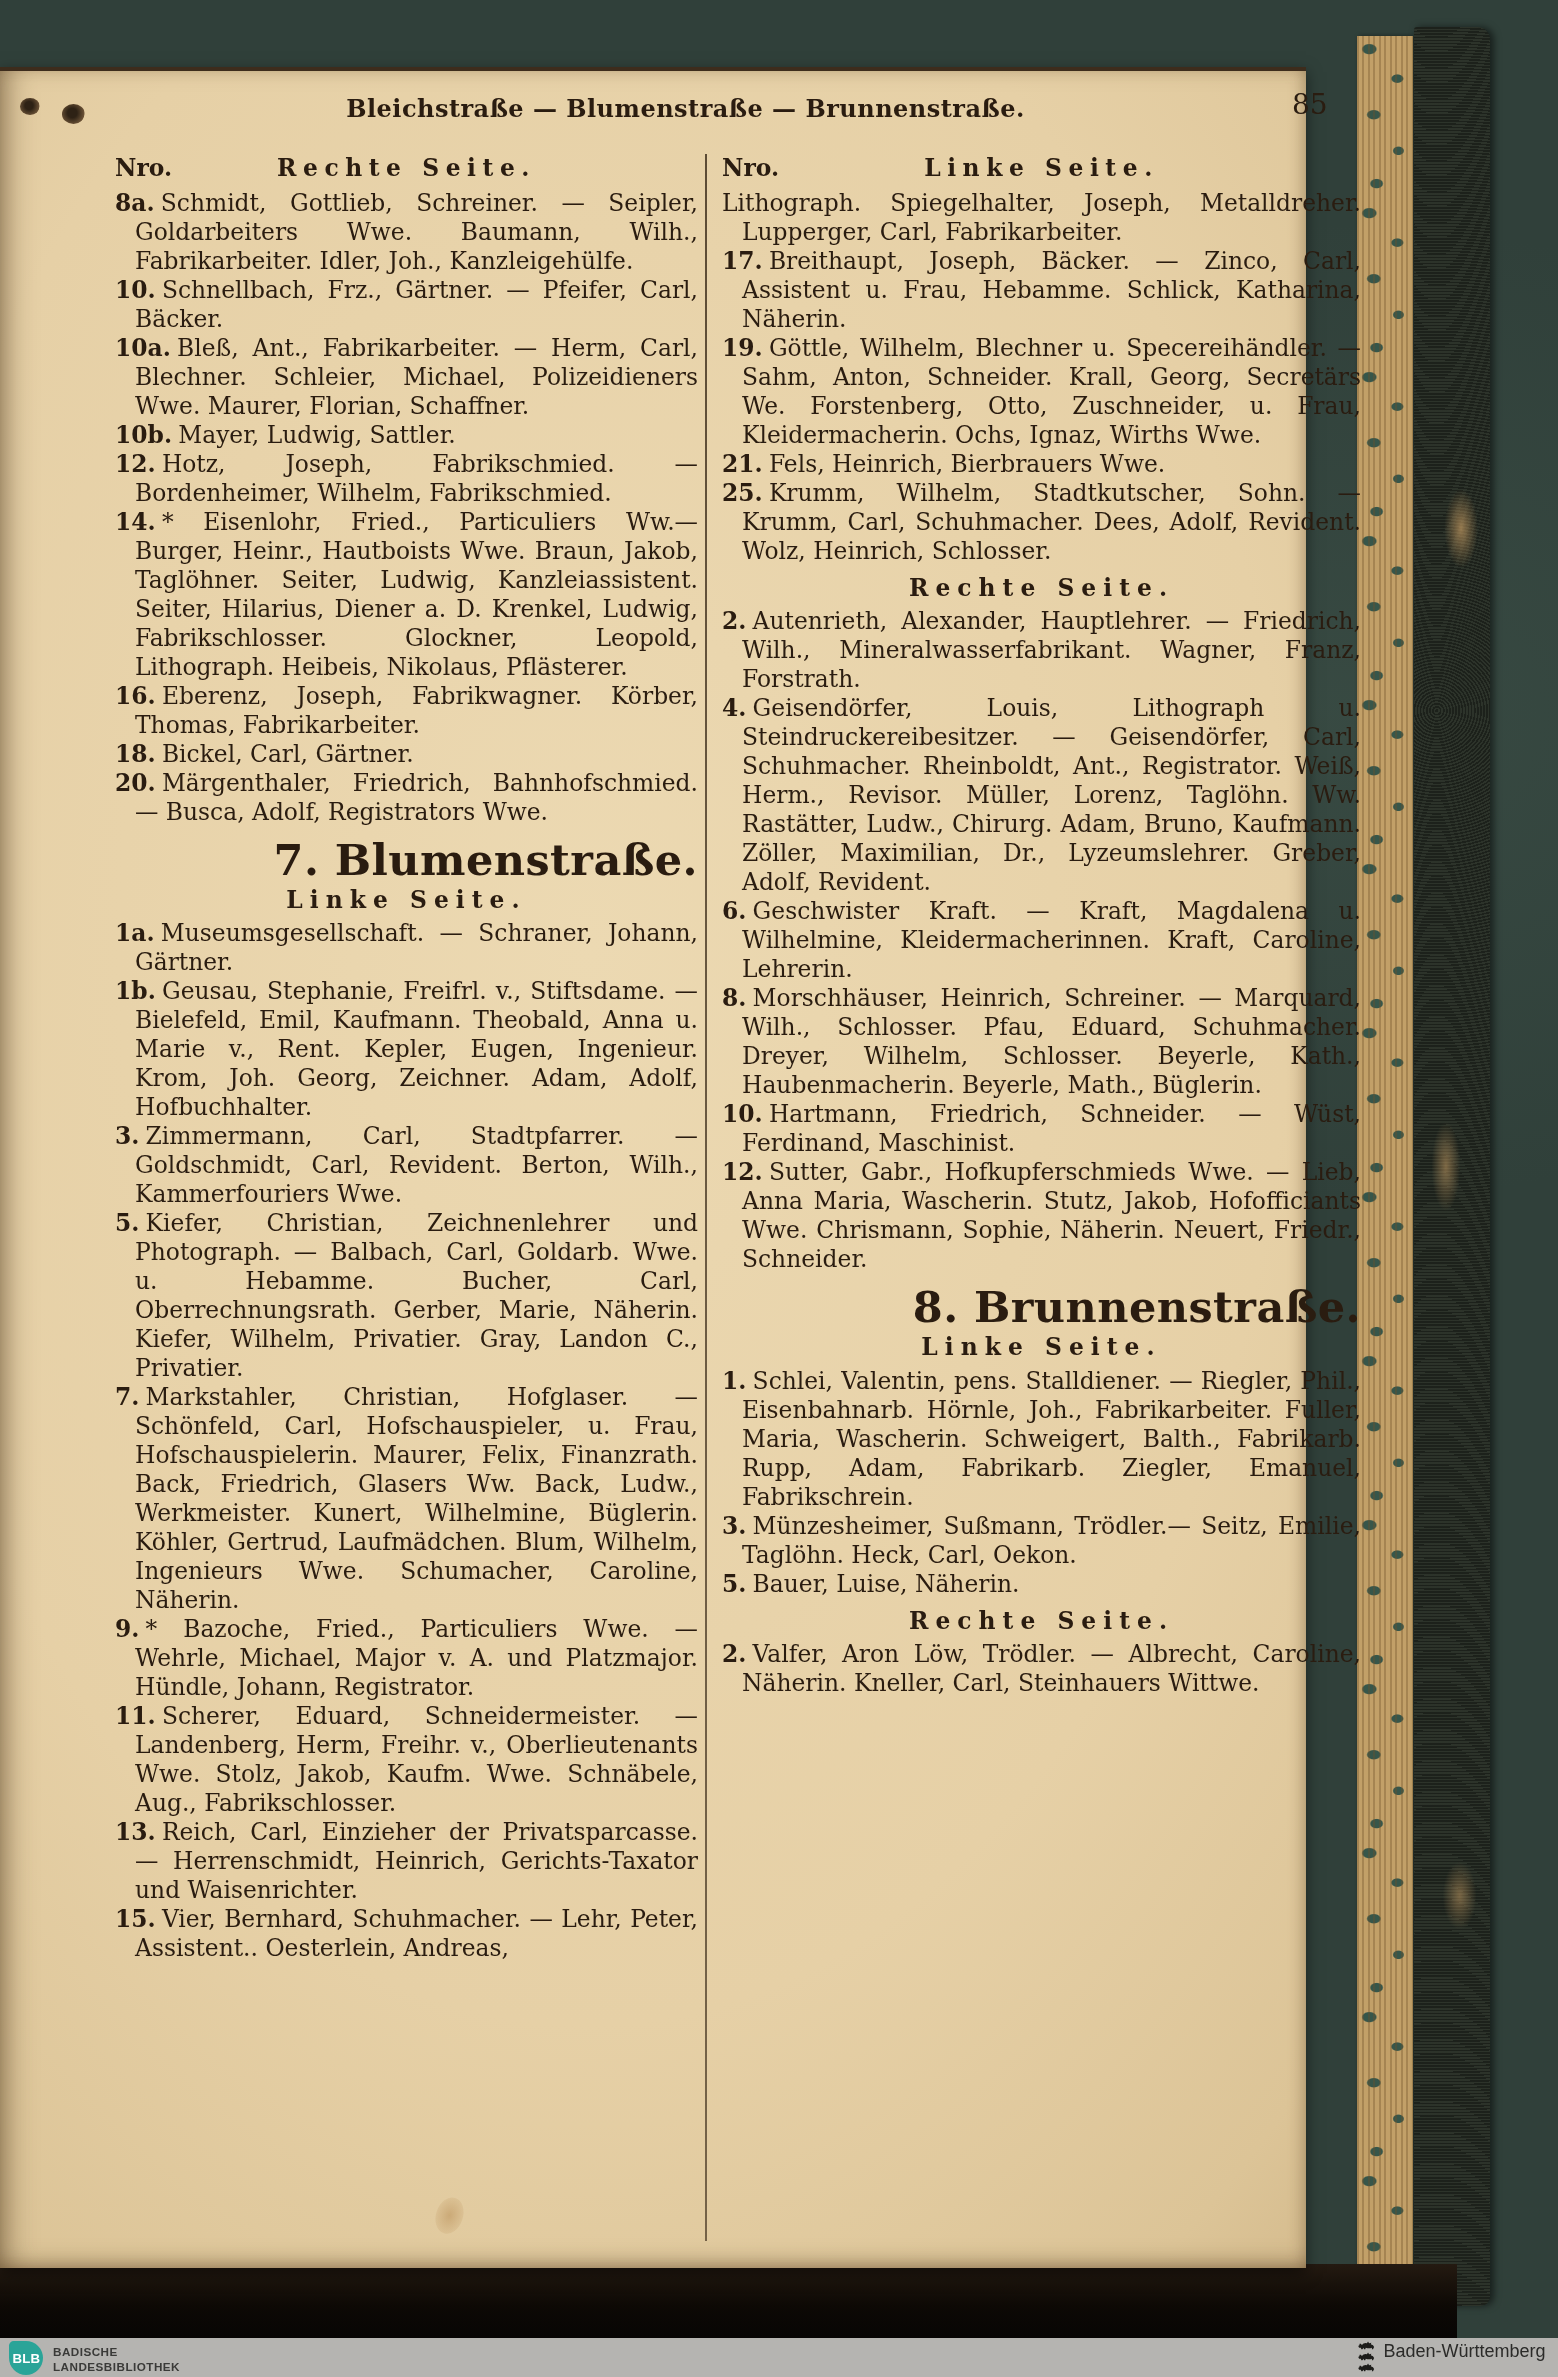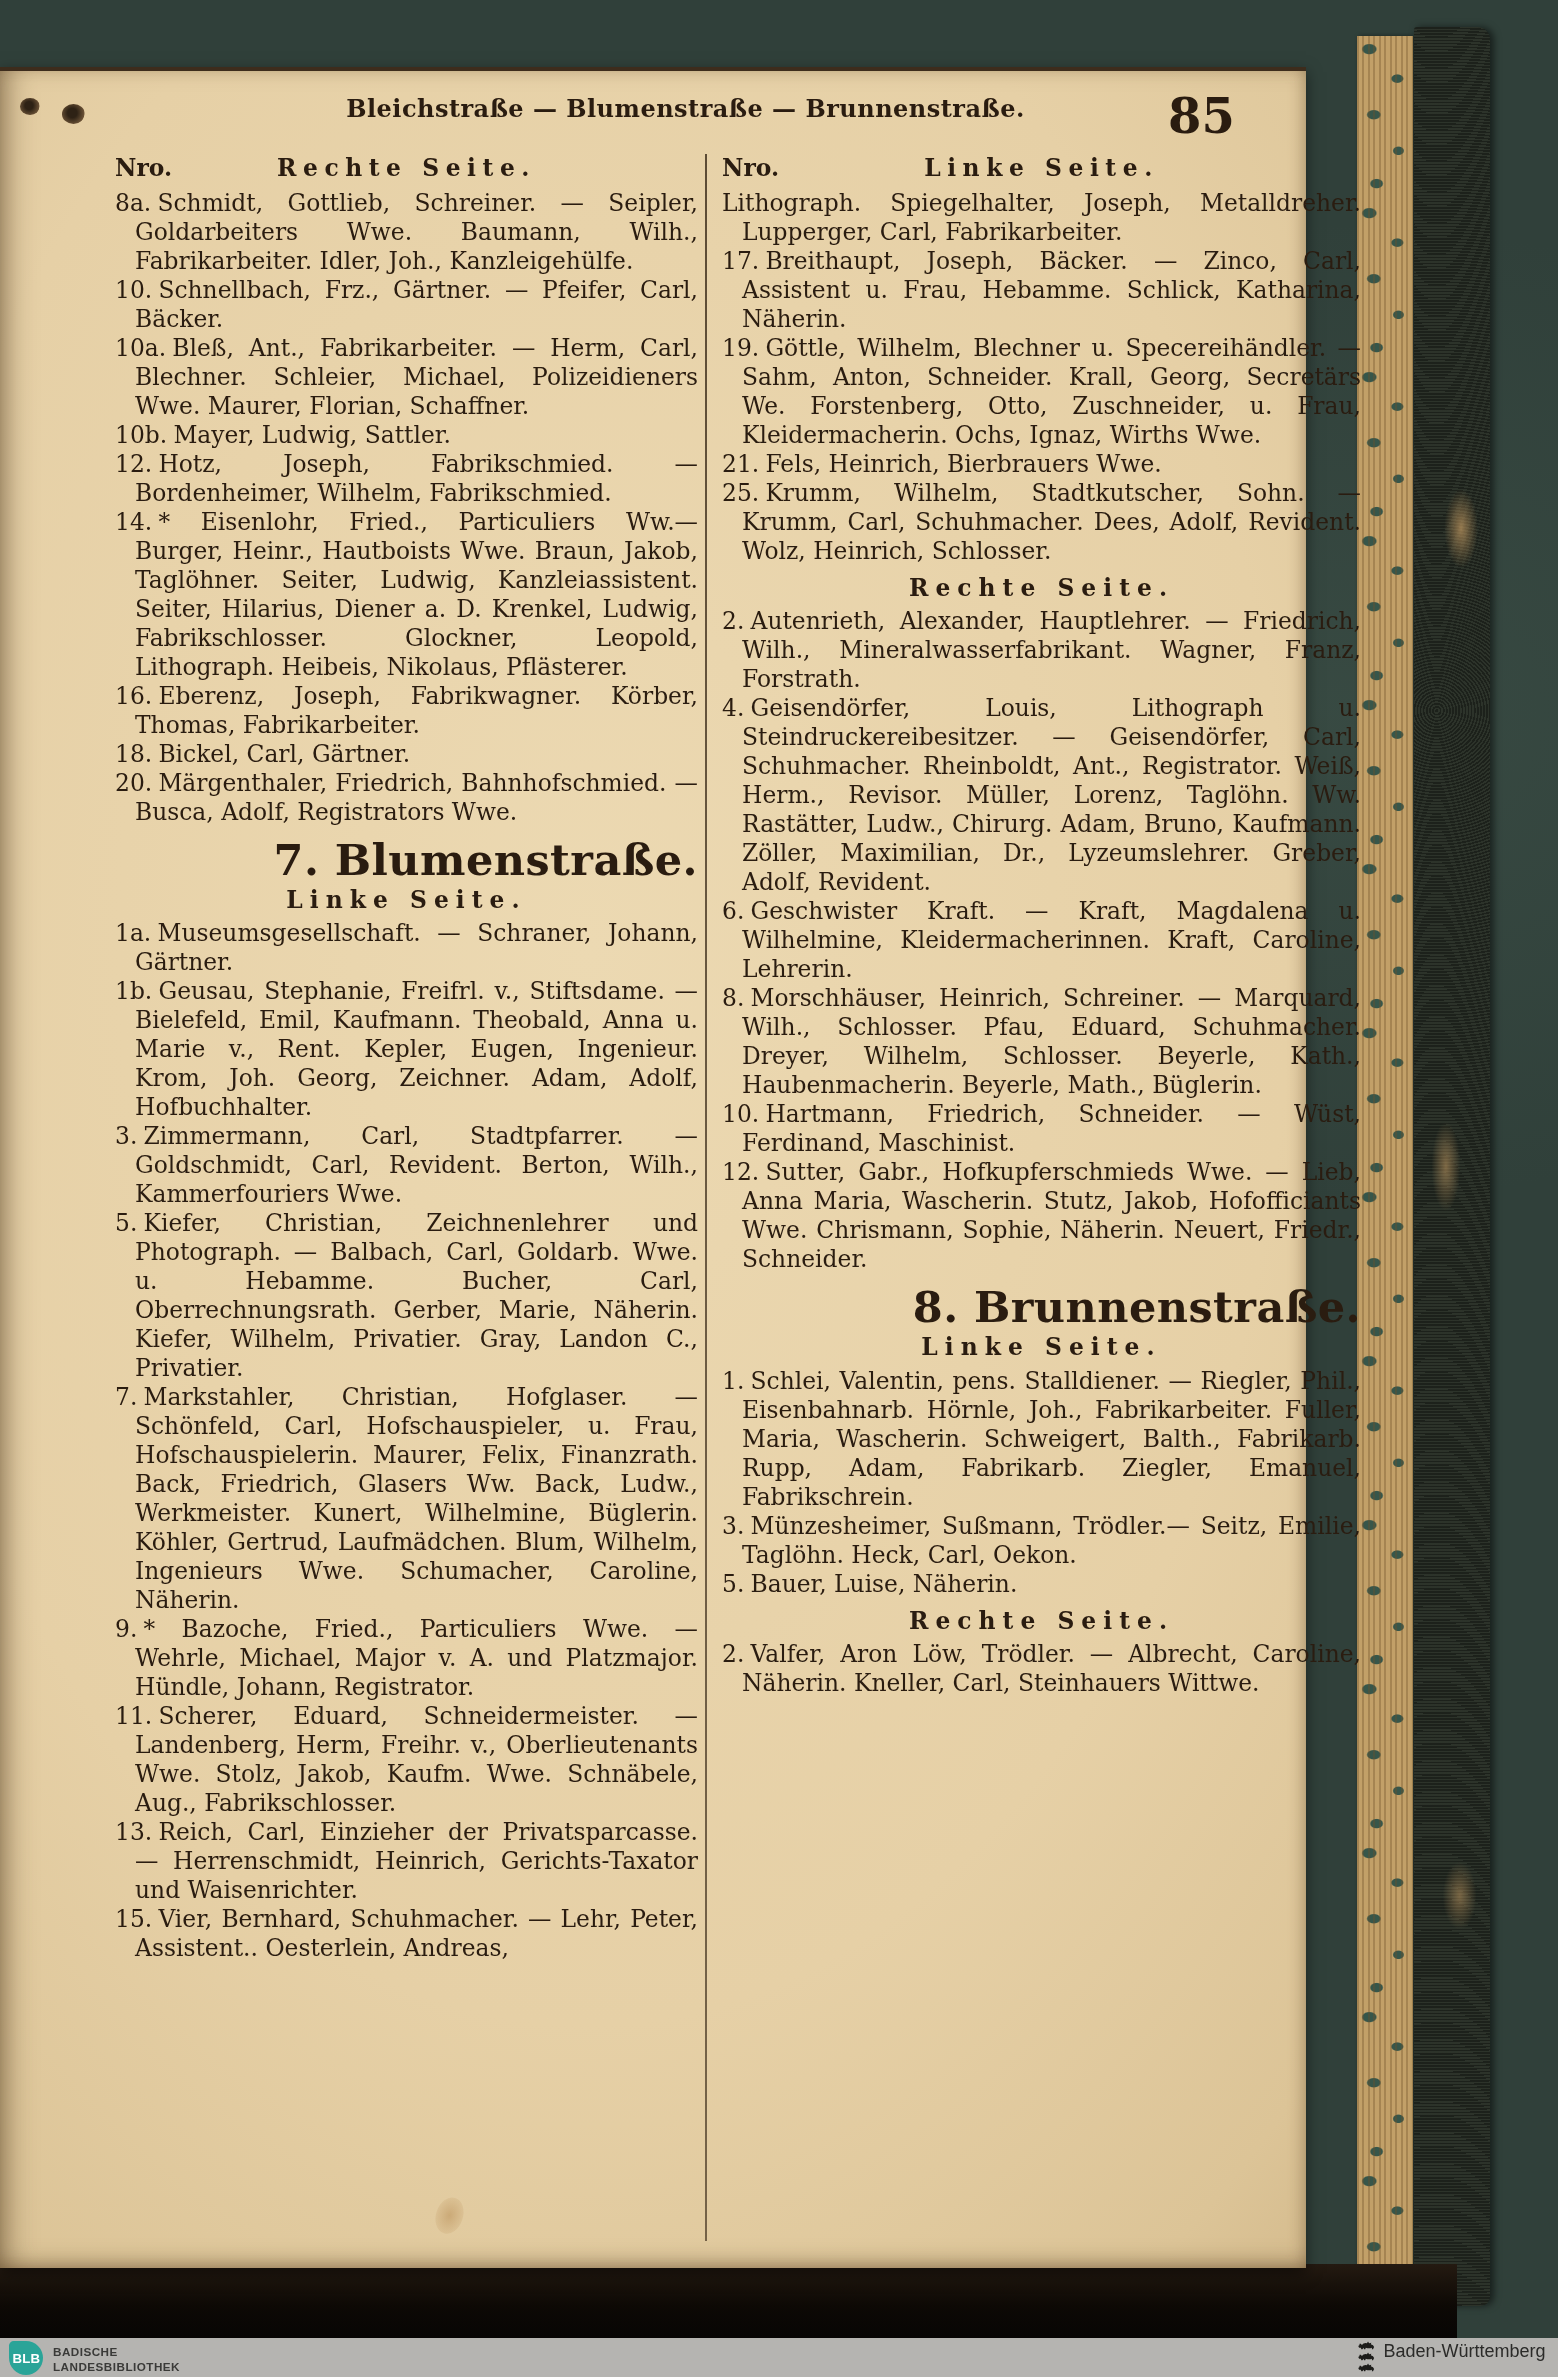--- a/index.html
+++ b/index.html
@@ -53,30 +53,30 @@
     color:#2a1c10;
   }
   .worm-hole{position:absolute;border-radius:50%;
     background:radial-gradient(circle at 45% 45%, #2e2215 0 28%, #6b5236 70%, transparent 75%);}
   .stain{position:absolute;border-radius:50%;opacity:.55;
     background:radial-gradient(#b98f57, rgba(185,143,87,0));}
   .running-title{
     position:absolute;top:23.4px;left:109px;width:1153px;text-align:center;
     font-size:24px;font-weight:bold;letter-spacing:.02em;
   }
-  .page-number{position:absolute;top:17px;left:1168px;font-size:48px;font-weight:bold;}
+  .page-number{position:absolute;top:17px;left:1292px;font-size:28px;font-weight:normal;}
   .col-divider{position:absolute;left:705px;top:83px;width:1.6px;height:2087px;
     background:linear-gradient(rgba(58,42,24,.8), rgba(58,42,24,.65));}
   .column{position:absolute;top:83px;font-size:23.4px;line-height:29px;text-align:justify;}
   .column.left{left:115px;width:583px;}
   .column.right{left:722px;width:639px;}
   .col-head{position:relative;text-align:center;font-weight:bold;letter-spacing:.28em;margin-bottom:6px;}
   .col-head .nro{position:absolute;left:0;letter-spacing:0;font-weight:bold;}
   .entry{padding-left:20px;text-indent:-20px;margin:0;}
-  .entry .num{font-weight:normal;padding-right:6.2px;}
+  .entry .num{font-weight:bold;padding-right:6.2px;}
   .street-heading{font-size:43px;font-weight:bold;text-align:right;text-indent:0;
     margin:18.7px 0 11px;letter-spacing:.01em;}
   .side-heading{font-size:23.4px;font-weight:bold;text-align:center;text-indent:0;
     letter-spacing:.30em;margin:7.8px 0 4.7px;}
   
   .footer-bar{
     position:absolute;left:0;top:2338px;width:1558px;height:40px;
     background:#b5b4b1;font-family:"Liberation Sans", sans-serif;
   }
   .blb-logo{

